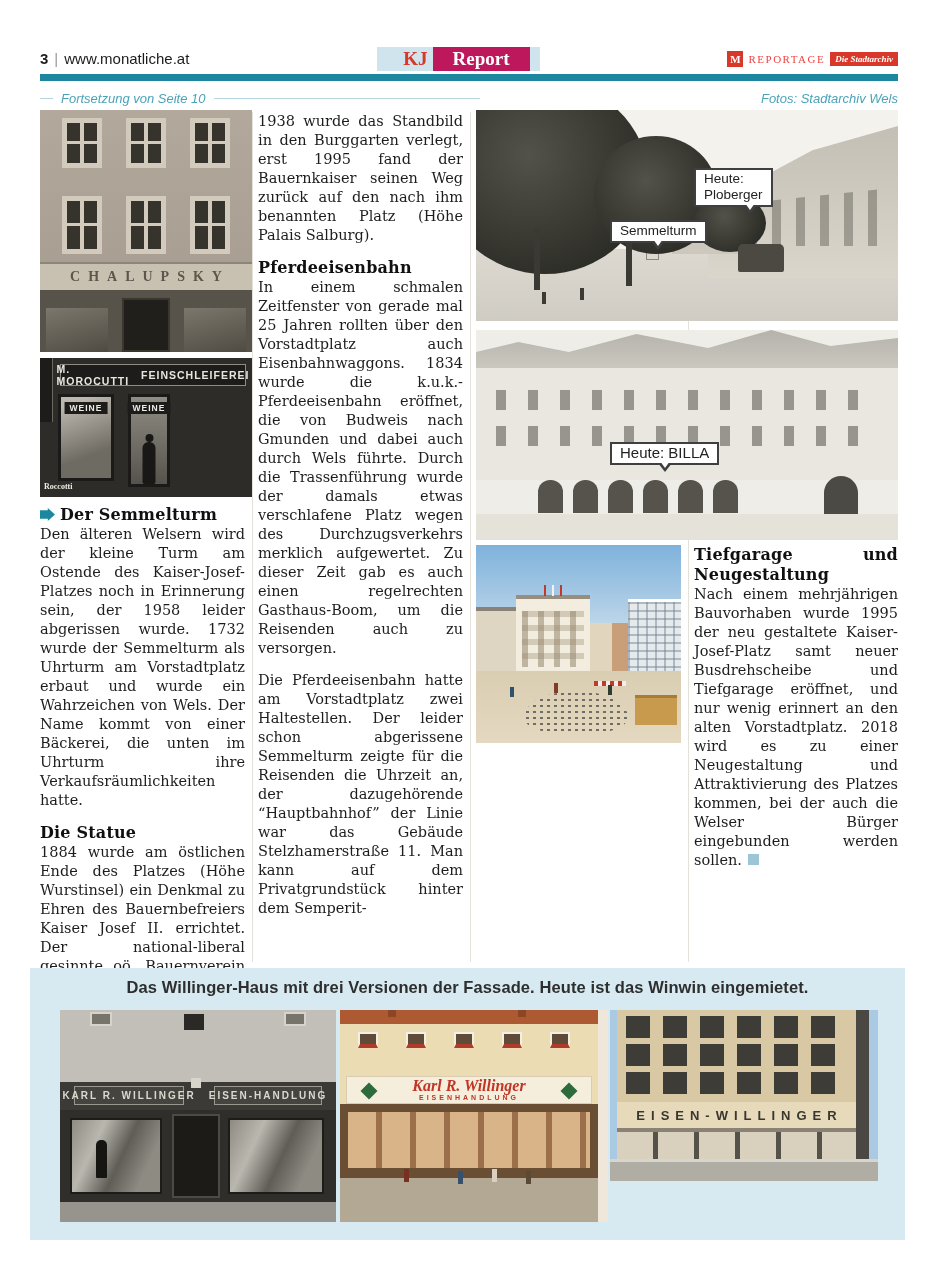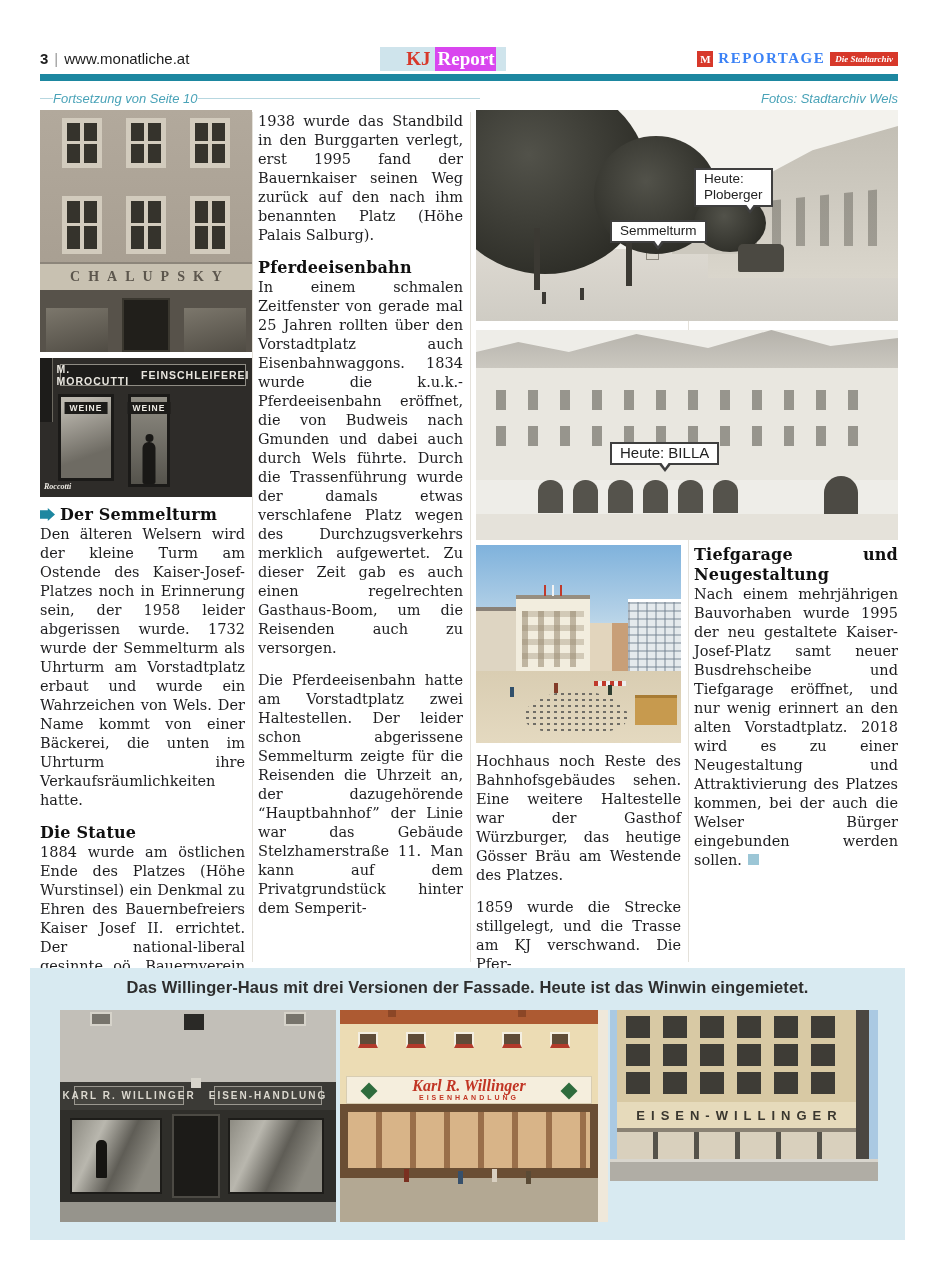--- a/index.html
+++ b/index.html
@@ -8,29 +8,29 @@
   .page{position:absolute;inset:0;background:#fff;overflow:hidden}
   .abs{position:absolute}
 
   
   .masthead{left:40px;top:45px;width:858px;height:27px;display:flex;align-items:center;justify-content:space-between;font-family:"Liberation Sans",sans-serif}
   .mast-left{font-size:15px;color:#1c1c1c;display:flex;gap:6px;align-items:center}
   .mast-left .no{font-weight:bold}
   .mast-left .sep{color:#9a9a9a;font-weight:300}
   .logo{background:#cfe4ec;height:24px;display:flex;align-items:center;padding:0 10px 0 26px;font-family:"Liberation Serif",serif;font-weight:bold;font-size:19px}
   .logo .kj{color:#d7382a;margin-right:5px}
-  .logo .rep{background:#d946ef;color:#fff;padding:0 2px;line-height:24px}
+  .logo .rep{background:#be185d;color:#fff;padding:0 20px;line-height:24px}
   .mast-right{display:flex;align-items:center;gap:5px;font-family:"Liberation Serif",serif}
   .badge-m{width:16px;height:16px;background:#d7382a;color:#fff;font-weight:bold;font-size:11px;line-height:16px;text-align:center}
-  .reportage{color:#3b82f6;font-weight:bold;font-size:15px;letter-spacing:1.5px}
+  .reportage{color:#ef4444;font-weight:normal;font-size:11px;letter-spacing:1.5px}
   .badge-dm{background:#d7382a;color:#fff;font-style:italic;font-weight:bold;font-size:9px;line-height:14px;padding:0 5px;height:14px}
   .teal-bar{left:40px;top:74px;width:858px;height:7px;background:#1d87a0}
 
   
-  .subhead-l{left:40px;top:91px;width:440px;display:flex;align-items:center;gap:0}
+  .subhead-l{left:40px;top:91px;width:440px;display:flex;align-items:center;gap:8px}
   .subhead-l .ln{height:1px;background:#b7d7e0}
   .sub-txt{font-family:"Liberation Sans",sans-serif;font-style:italic;font-size:13px;color:#4aa3b8;white-space:nowrap}
   .subhead-r{right:37px;top:91px;text-align:right}
 
   
   .coltext{font-size:14.5px;line-height:19px;text-align:justify;color:#1d1d1f;hyphens:auto}
   .coltext p{margin:0 0 13px}
   .coltext h3{font-size:16px;line-height:20px;color:#101010;margin:0;letter-spacing:.2px}
   .jump{display:inline-block;width:15px;height:13px;margin-right:5px;background:#1d87a0;clip-path:polygon(0 18%,52% 18%,52% 0,100% 50%,52% 100%,52% 82%,0 82%);vertical-align:-1px}
   .endmark{display:inline-block;width:11px;height:11px;background:#9cc6d6;margin-left:6px}
@@ -54,21 +54,21 @@
 
   
   .ph-moro{background:#2e2c29}
   .mo-sign{position:absolute;left:20px;right:6px;top:6px;height:22px;background:#1d1c1a;border:1px solid #8f8c84;color:#e9e6df;display:flex;align-items:center;justify-content:center;gap:12px;font-family:"Liberation Sans",sans-serif;font-weight:bold;font-size:10.5px;letter-spacing:1px}
   .mo-vert{position:absolute;left:0;top:0;width:13px;height:64px;background:#1d1c1a;border-right:1px solid #6b685f}
   .mo-win{position:absolute;top:36px;bottom:16px;width:56px;background:linear-gradient(160deg,#bcb8af 10%,#6e6b63 70%);border:3px solid #1b1a18}
   .mo-door{position:absolute;left:88px;top:36px;bottom:10px;width:42px;background:linear-gradient(#8f8c83,#55534c);border:3px solid #1b1a18}
   .mo-tag{position:absolute;top:5px;left:50%;transform:translateX(-50%);background:#1d1c1a;color:#efece5;font-family:"Liberation Sans",sans-serif;font-weight:bold;font-size:8.5px;letter-spacing:1px;padding:1px 5px;white-space:nowrap}
   .mo-person{position:absolute;left:50%;bottom:0;transform:translateX(-50%);width:13px;height:42px;background:#191816;border-radius:6px 6px 2px 2px}
   .mo-person:before{content:"";position:absolute;top:-8px;left:2.5px;width:8px;height:8px;border-radius:50%;background:#191816}
-  .mo-mark{position:absolute;left:4px;bottom:6px;color:#efece5;font-style:italic;font-weight:bold;font-size:8px;font-family:"Liberation Serif",serif}
+  .mo-mark{position:absolute;left:4px;bottom:6px;color:#efece5;font-weight:bold;font-size:8px;font-family:"Liberation Serif",serif}
 
   
   .ph-street{background:#f3f2ed}
   .st-road{position:absolute;left:0;right:0;bottom:0;height:72px;background:linear-gradient(#ddd9d1,#cfccc4)}
   .st-bldg{position:absolute;right:0;top:16px;width:190px;height:152px;background:linear-gradient(#c3bfb5,#dad6cc);clip-path:polygon(0 52%,28% 34%,55% 16%,100% 0,100% 100%,0 100%)}
   .st-winband{position:absolute;right:6px;top:78px;width:168px;height:58px;background:repeating-linear-gradient(90deg,rgba(70,68,60,.38) 0 9px,transparent 9px 24px);clip-path:polygon(0 30%,100% 0,100% 100%,0 100%)}
   .st-mid{position:absolute;left:196px;top:96px;width:78px;height:48px;background:#ccc8be;border-top:5px solid #8d897f}
   .st-tower{position:absolute;left:170px;top:120px;width:13px;height:30px;background:#dcd8ce;border:1px solid #8b877d}
   .st-tower:before{content:"";position:absolute;top:-9px;left:-2px;border-left:7px solid transparent;border-right:7px solid transparent;border-bottom:9px solid #55524a}
   .st-tree{position:absolute;border-radius:50%;background:radial-gradient(circle at 42% 38%,#52524a,#2d2d27 75%)}
@@ -279,24 +279,20 @@
     <p>1884 wurde am östlichen Ende des Platzes (Höhe Wurstinsel) ein Denkmal zu Ehren des Bauernbefreiers Kaiser Josef II. errichtet. Der national-liberal gesinnte oö. Bauernverein stiftete diese Statue im Hinblick auf</p>
   </div>
 
   <div class="abs coltext" style="left:258px;top:112px;width:205px">
     <p>1938 wurde das Standbild in den Burggarten verlegt, erst 1995 fand der Bauernkaiser seinen Weg zurück auf den nach ihm benannten Platz (Höhe Palais Salburg).</p>
     <h3>Pferdeeisenbahn</h3>
     <p>In einem schmalen Zeitfenster von gerade mal 25 Jahren rollten über den Vorstadtplatz auch Eisenbahnwaggons. 1834 wurde die k.u.k.-Pferdeeisenbahn eröffnet, die von Budweis nach Gmunden und dabei auch durch Wels führte. Durch die Trassenführung wurde der damals etwas verschlafene Platz wegen des Durchzugsverkehrs merklich aufgewertet. Zu dieser Zeit gab es auch einen regelrechten Gasthaus-Boom, um die Reisenden auch zu versorgen.</p>
     <p>Die Pferdeeisenbahn hatte am Vorstadtplatz zwei Haltestellen. Der leider schon abgerissene Semmelturm zeigte für die Reisenden die Uhrzeit an, der dazugehörende “Hauptbahnhof” der Linie war das Gebäude Stelzhamerstraße 11. Man kann auf dem Privatgrundstück hinter dem Semperit-</p>
   </div>
 
-  <div class="abs coltext" style="left:476px;top:752px;width:205px">
-    <p>Hochhaus noch Reste des Bahnhofsgebäudes sehen. Eine weitere Haltestelle war der Gasthof Würzburger, das heutige Gösser Bräu am Westende des Platzes.</p>
-    <p>1859 wurde die Strecke stillgelegt, und die Trasse am KJ verschwand. Die Pfer-</p>
-  </div>
 
   <div class="abs coltext" style="left:694px;top:545px;width:204px">
     <h3>Tiefgarage und Neugestaltung</h3>
     <p><span>Nach einem mehrjährigen Bauvorhaben wurde 1995 der neu gestaltete Kaiser-Josef-Platz samt neuer Busdrehscheibe und Tiefgarage eröffnet, und nur wenig erinnert an den alten Vorstadtplatz. 2018 wird es zu einer Neugestaltung und Attraktivierung des Platzes kommen, bei der auch die Welser Bürger eingebunden werden sollen.</span><span class="endmark"></span></p>
   </div>
 
   <div class="abs panel">
     <div class="caption">Das Willinger-Haus mit drei Versionen der Fassade. Heute ist das Winwin eingemietet.</div>
 
     <div class="photo pa" style="left:30px;top:42px;width:276px;height:212px">

